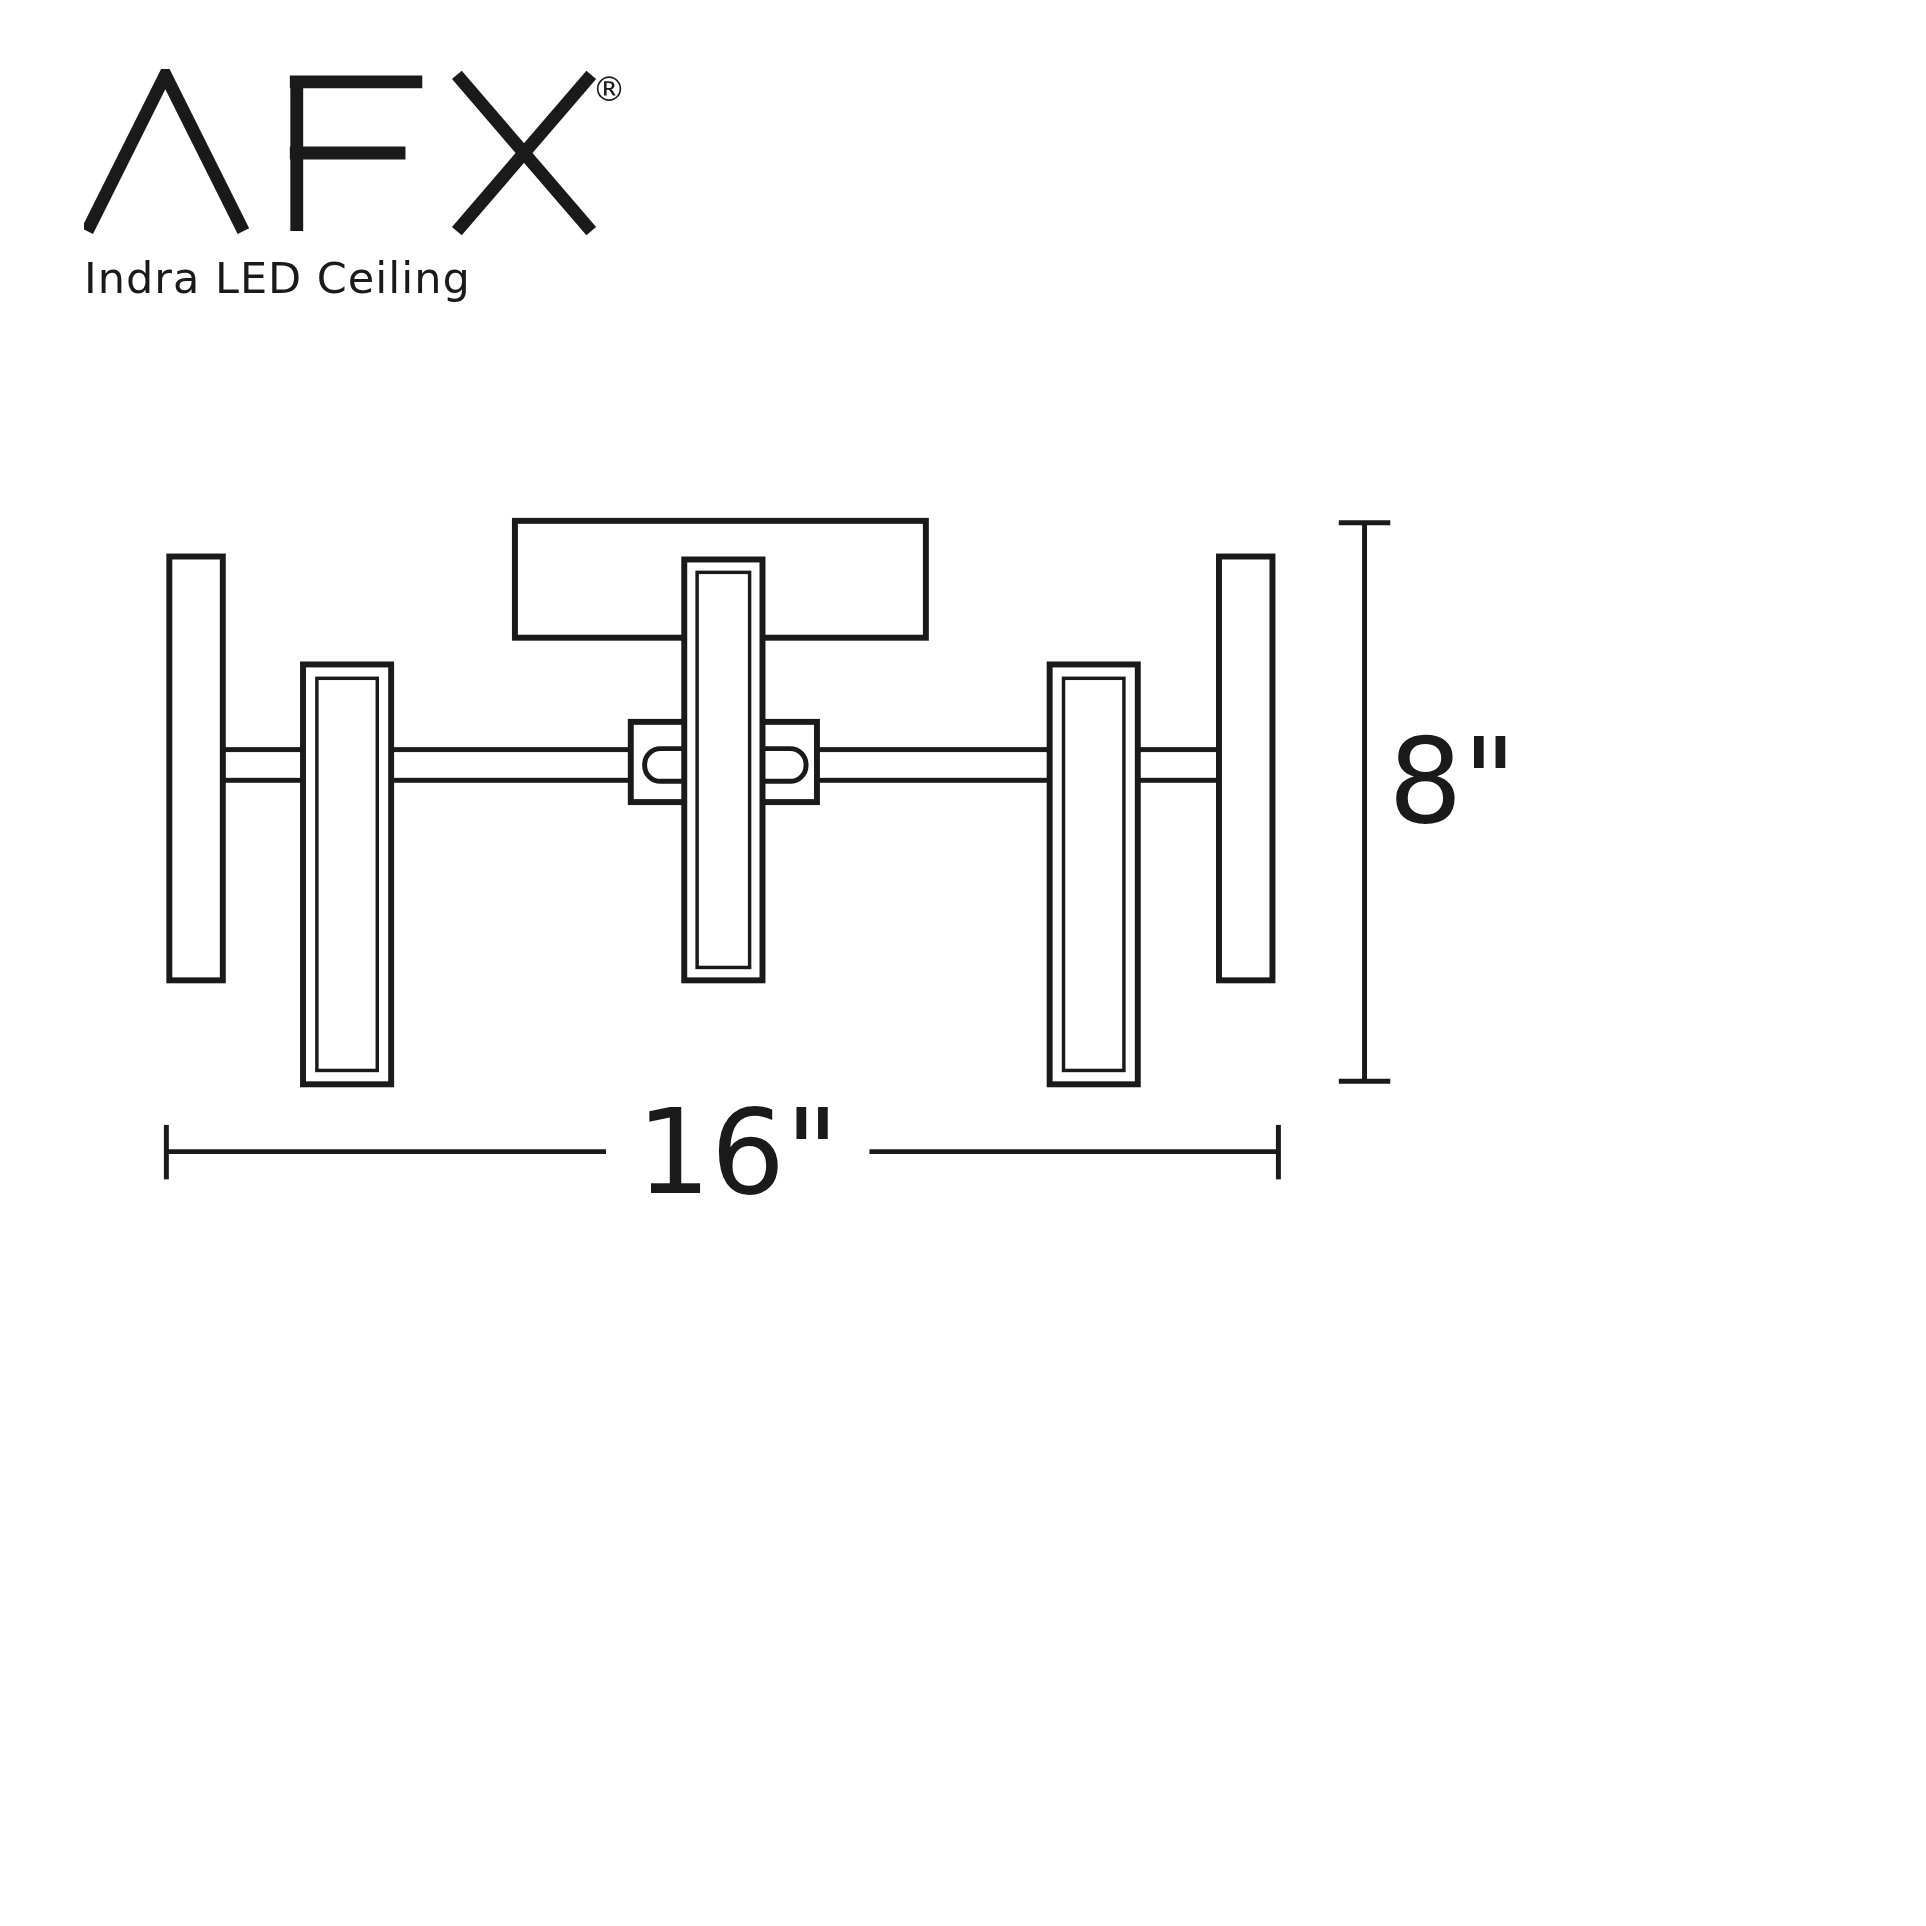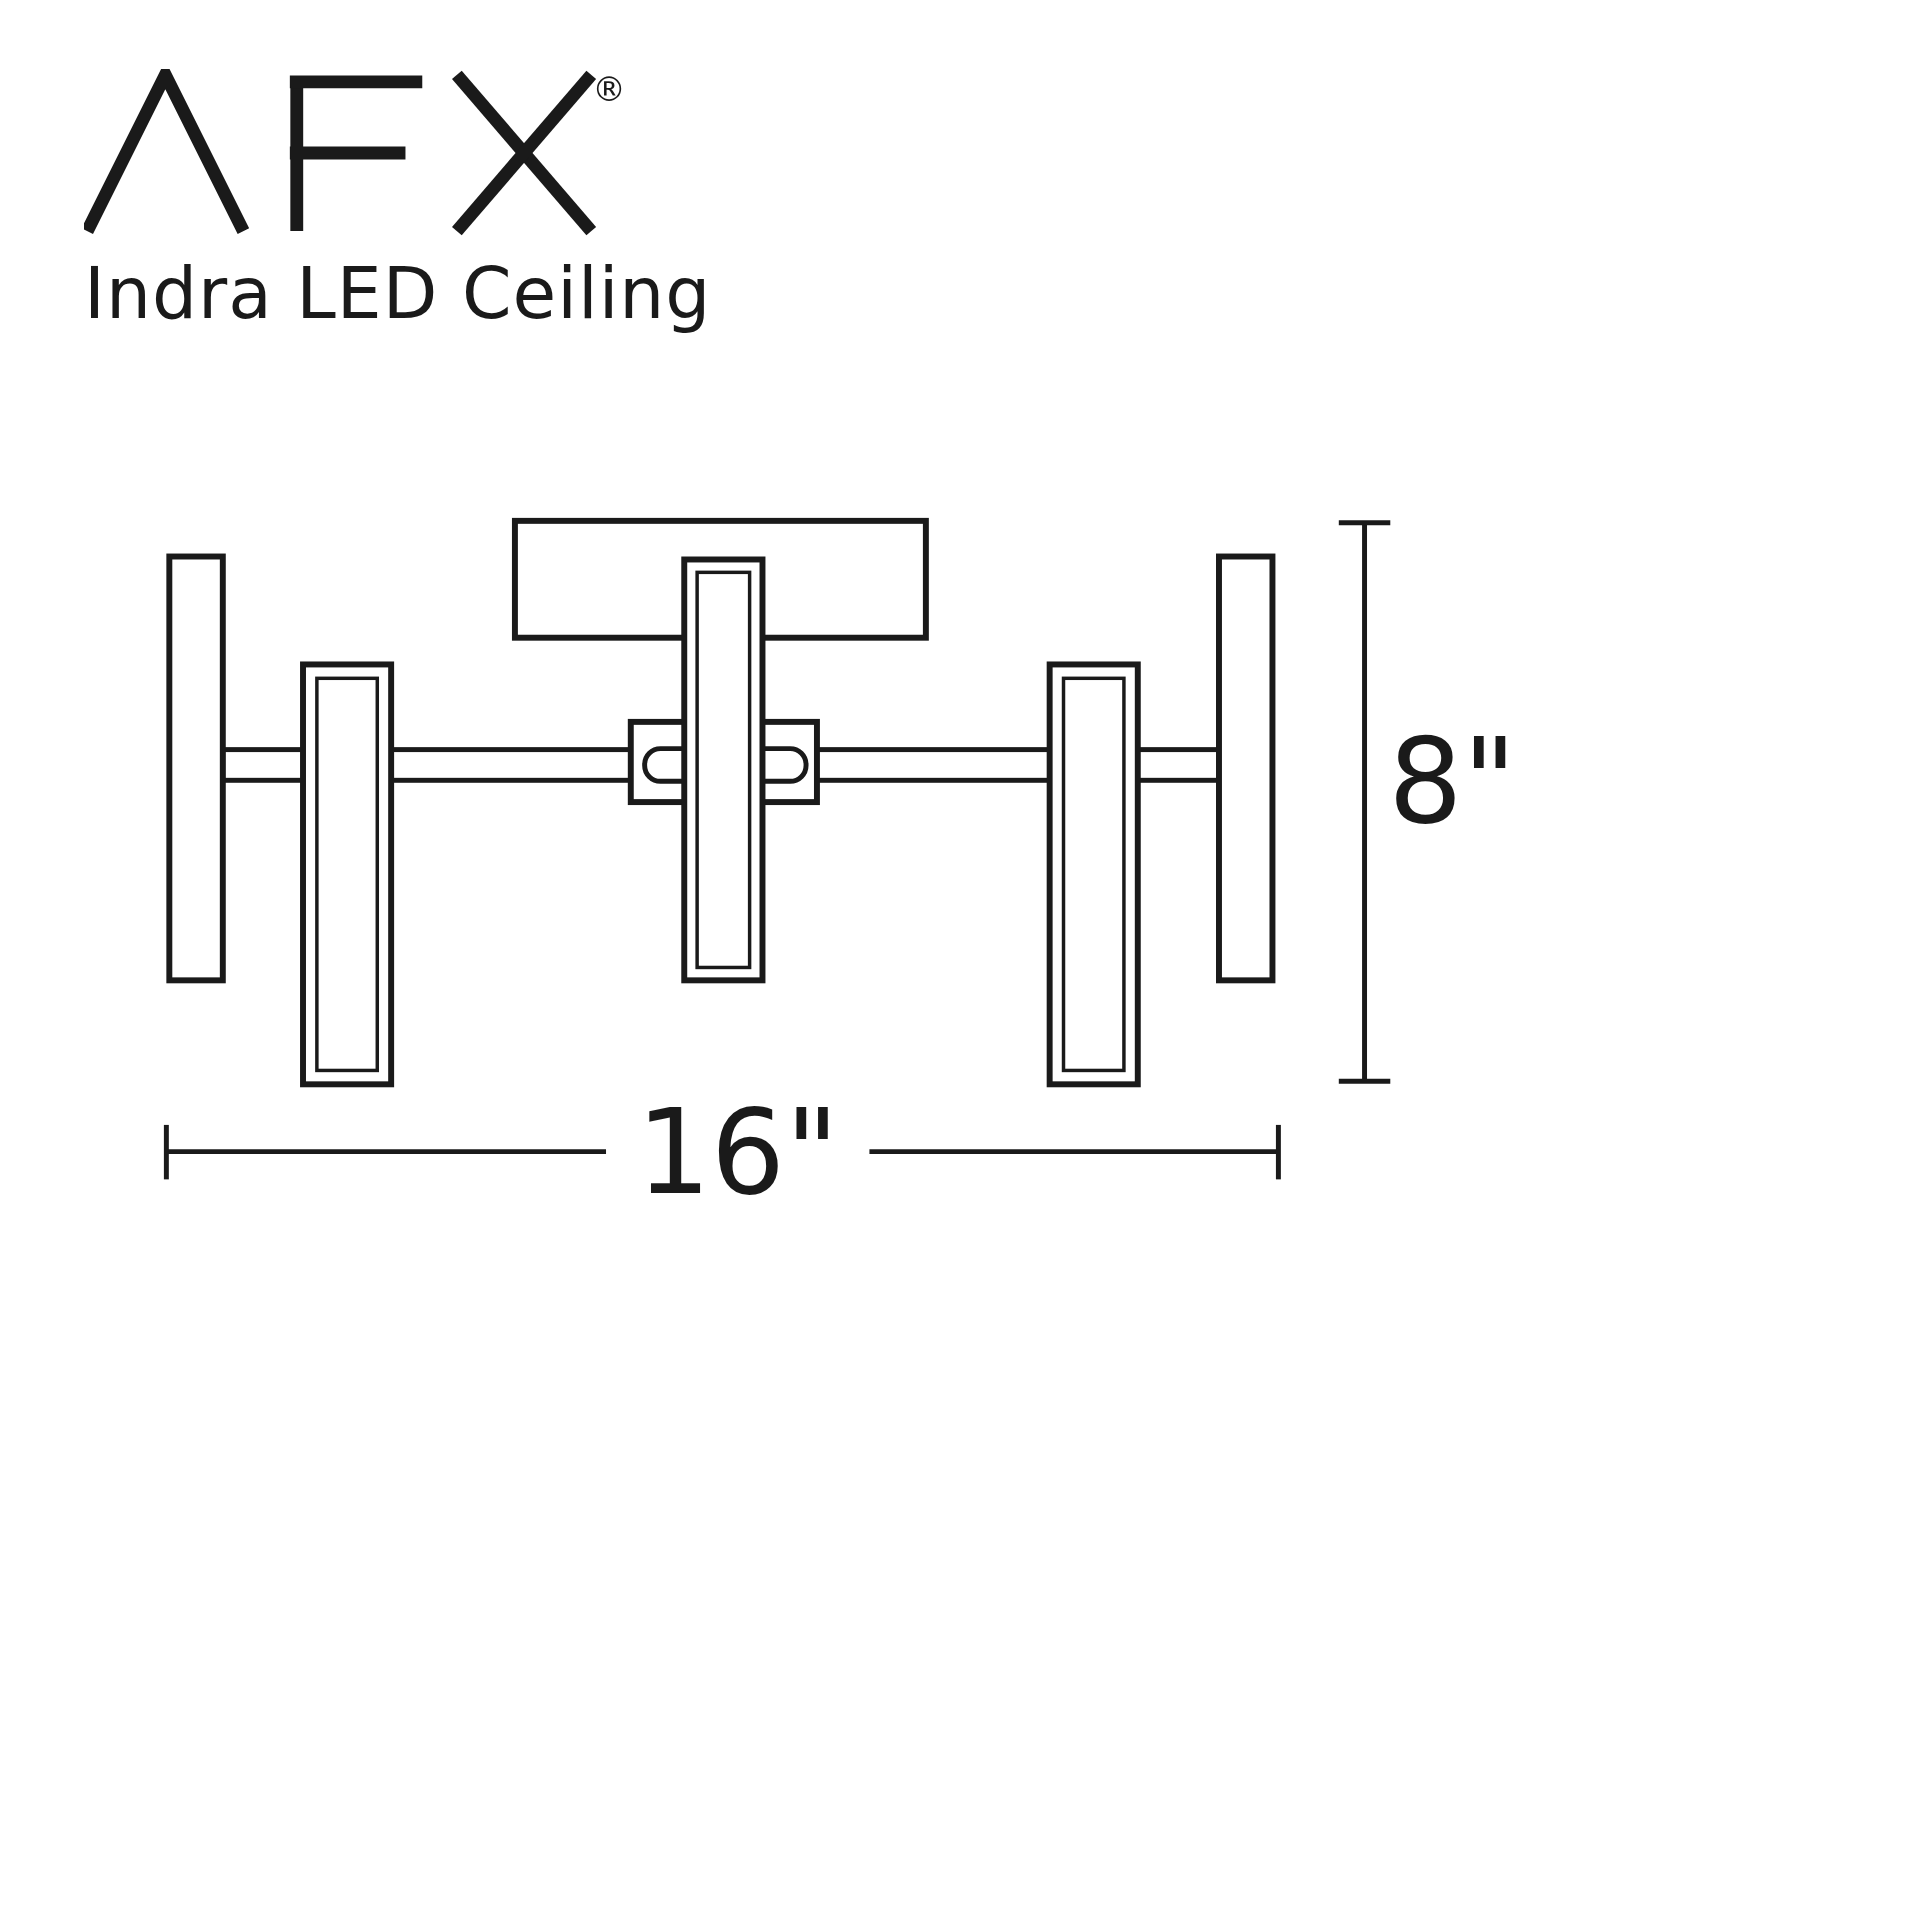--- a/index.html
+++ b/index.html
@@ -21,21 +21,21 @@
     position: absolute;
     left: 84px;
     top: 69px;
     width: 554px;
     height: 168px;
   }
   .product-name {
     position: absolute;
     left: 84px;
     top: 255px;
-    font-size: 71px;
+    font-size: 43px;
     line-height: 1.1;
     color: #1a1a1a;
     letter-spacing: 1px;
     white-space: nowrap;
   }
   .diagram-svg {
     position: absolute;
     left: 0;
     top: 0;
     width: 1927px;

